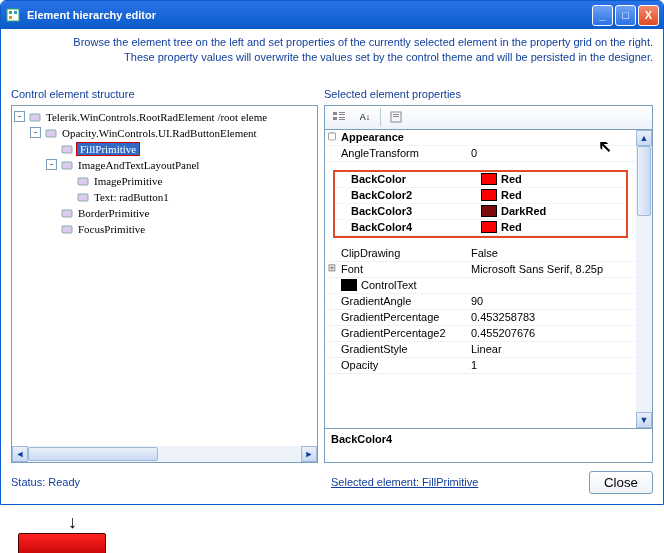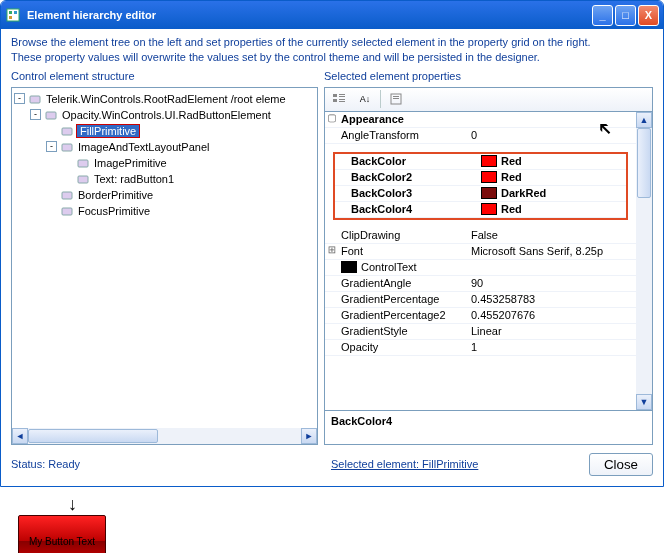--- a/index.html
+++ b/index.html
@@ -7,33 +7,33 @@
   .window { width: 664px; border: 1px solid #0a5cc9; border-radius: 6px 6px 0 0; overflow: hidden; background: #fff; }
   .titlebar { background: linear-gradient(#2a71e8, #0a5cc9); height: 28px; display: flex; align-items: center; padding: 0 4px; color: #fff; font-weight: bold; justify-content: center; }
   .titlebar .icon { width: 16px; height: 16px; margin-right: 6px; display:flex; align-items:center; justify-content:center; }
   .titlebar .title { flex: 1; }
   .titlebar .win-btns { display: flex; gap: 2px; }
   .win-btn { width: 21px; height: 21px; border-radius: 3px; border: 1px solid #fff; display: flex; align-items: center; justify-content: center; font-size: 11px; font-weight: bold; color: #fff; cursor: pointer; }
   .win-min { background: linear-gradient(#6ea3f2,#2a71e8); }
   .win-max { background: linear-gradient(#6ea3f2,#2a71e8); }
   .win-close { background: linear-gradient(#f28b6e,#e04a24); }
   .content { padding: 6px 10px 10px 10px; }
-  .desc { color: #103f9b; text-align: left; line-height: 1.4; margin-bottom: 4px; }
+  .desc { color: #103f9b; text-align: right; line-height: 1.4; margin-bottom: 22px; }
   .columns { display: flex; gap: 6px; }
   .colhead { color: #103f9b; margin-bottom: 3px; height: 14px; }
   .treecol { width: 307px; }
   .propcol { flex: 1; }
   .treebox { border: 1px solid #7b9ebd; height: 358px; background: #fff; position: relative; }
   .tree { padding: 3px 2px; white-space: nowrap; }
   .tree-row { display: flex; align-items: center; height: 16px; }
   .indent { display:inline-block; }
   .expander { width: 11px; height: 11px; border: 1px solid #7b9ebd; font-size: 9px; line-height: 8px; text-align: center; margin-right: 3px; cursor: pointer; color: #000; background:#fff;}
   .noexp { width: 14px; }
   .tree-icon { width: 14px; height: 12px; display:flex; align-items:center; justify-content:center; margin-right: 2px; color:#5a7a3a;}
-  .tree-label { padding: 0 2px; cursor: pointer; }
+  .tree-label { padding: 0 2px; cursor: pointer; font-family: Liberation Serif, serif; }
   .tree-label.selected { background: #316ac5; color: #fff; border:1px solid #c00; padding:0 3px;}
   .hscroll { position: absolute; bottom: 0; left: 0; right: 0; height: 16px; background: #eef2f9; display: flex; align-items: center; }
   .hscroll .sb-btn { width: 16px; height: 16px; background: linear-gradient(#eaf0fb,#c9d9f2); border: 1px solid #9db9d9; display:flex; align-items:center; justify-content:center; font-size:9px; color:#103f9b; cursor:pointer;}
   .hscroll .track { flex:1; height: 16px; background: #eef2f9; position:relative;}
   .hscroll .thumb { position:absolute; left:0; top:1px; height:14px; width:130px; background: linear-gradient(#eaf0fb,#c9d9f2); border:1px solid #9db9d9; border-radius:2px;}
   .toolbar { border: 1px solid #7b9ebd; border-bottom:none; height: 24px; display:flex; align-items:center; padding:0 3px; gap:4px; background: linear-gradient(#fff,#eef2f9);}
   .tbtn { width:22px; height:20px; border:1px solid transparent; display:flex; align-items:center; justify-content:center; cursor:pointer;}
   .tsep{width:1px;height:18px;background:#bcc;}
   .propbox { border: 1px solid #7b9ebd; height: 300px; background: #fff; display:flex;}
   .propgrid { flex:1; overflow:hidden; position:relative;}

